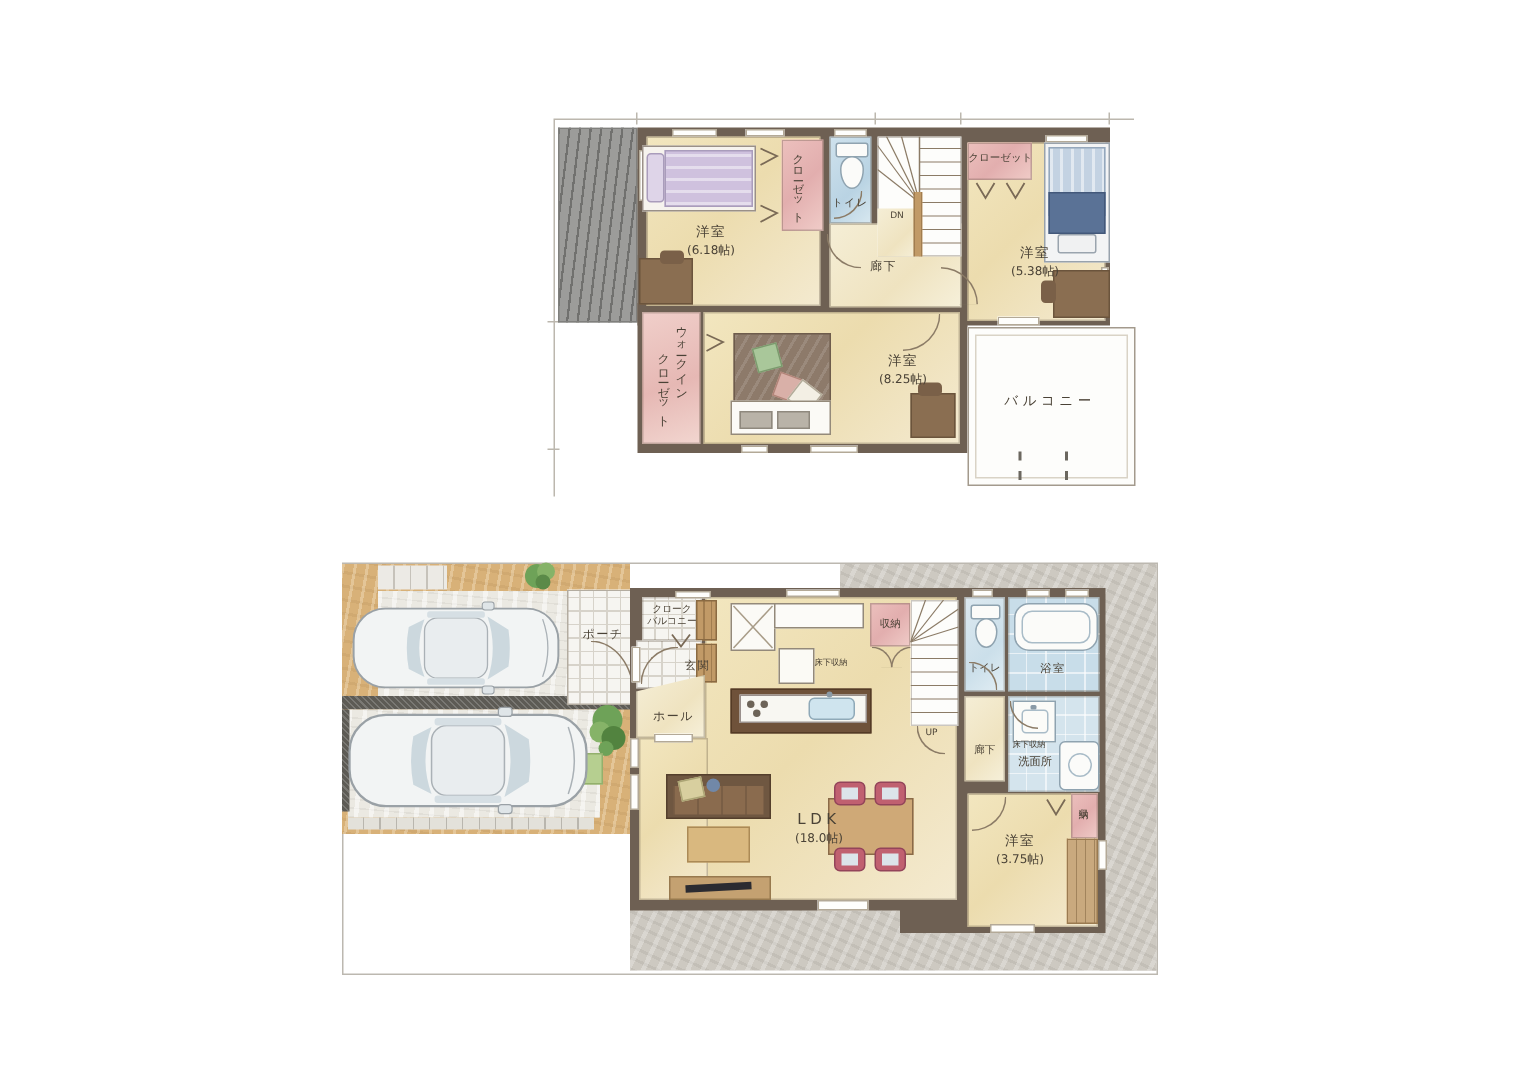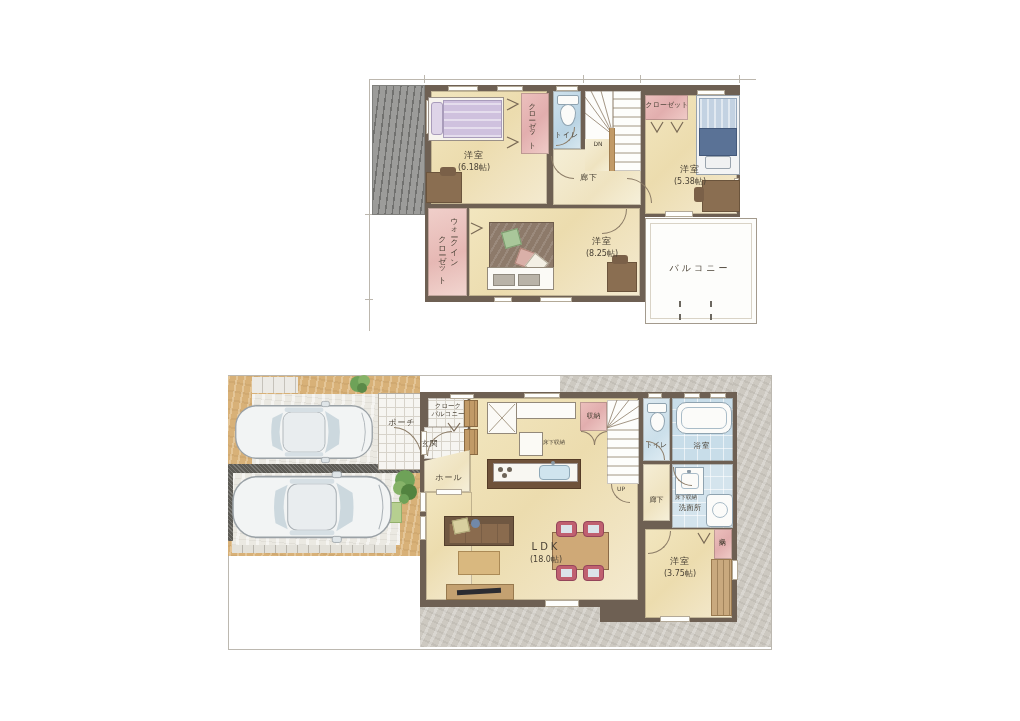--- a/index.html
+++ b/index.html
@@ -374,17 +374,17 @@
 
     <div class="lbl" style="left:508px;top:540px;width:76px;">
       <span style="font-size:10px;letter-spacing:3px;">LDK</span><br>
       <span class="sz">(18.0帖)</span>
     </div>
 
     <div class="lbl" style="left:426px;top:403px;width:44px;font-size:6.5px;letter-spacing:0;line-height:1.2;">
       <span>クローク</span><br>
       <span>バルコニー</span>
     </div>
-    <div class="lbl" style="left:416px;top:439px;width:28px;font-size:7.5px;">玄関</div>
+    <div class="lbl" style="left:451px;top:439px;width:28px;font-size:7.5px;">玄関</div>
     <div class="lbl" style="left:432px;top:473px;width:34px;font-size:8px;">ホール</div>
   </section>
 
 </div>
 
 </body></html>

